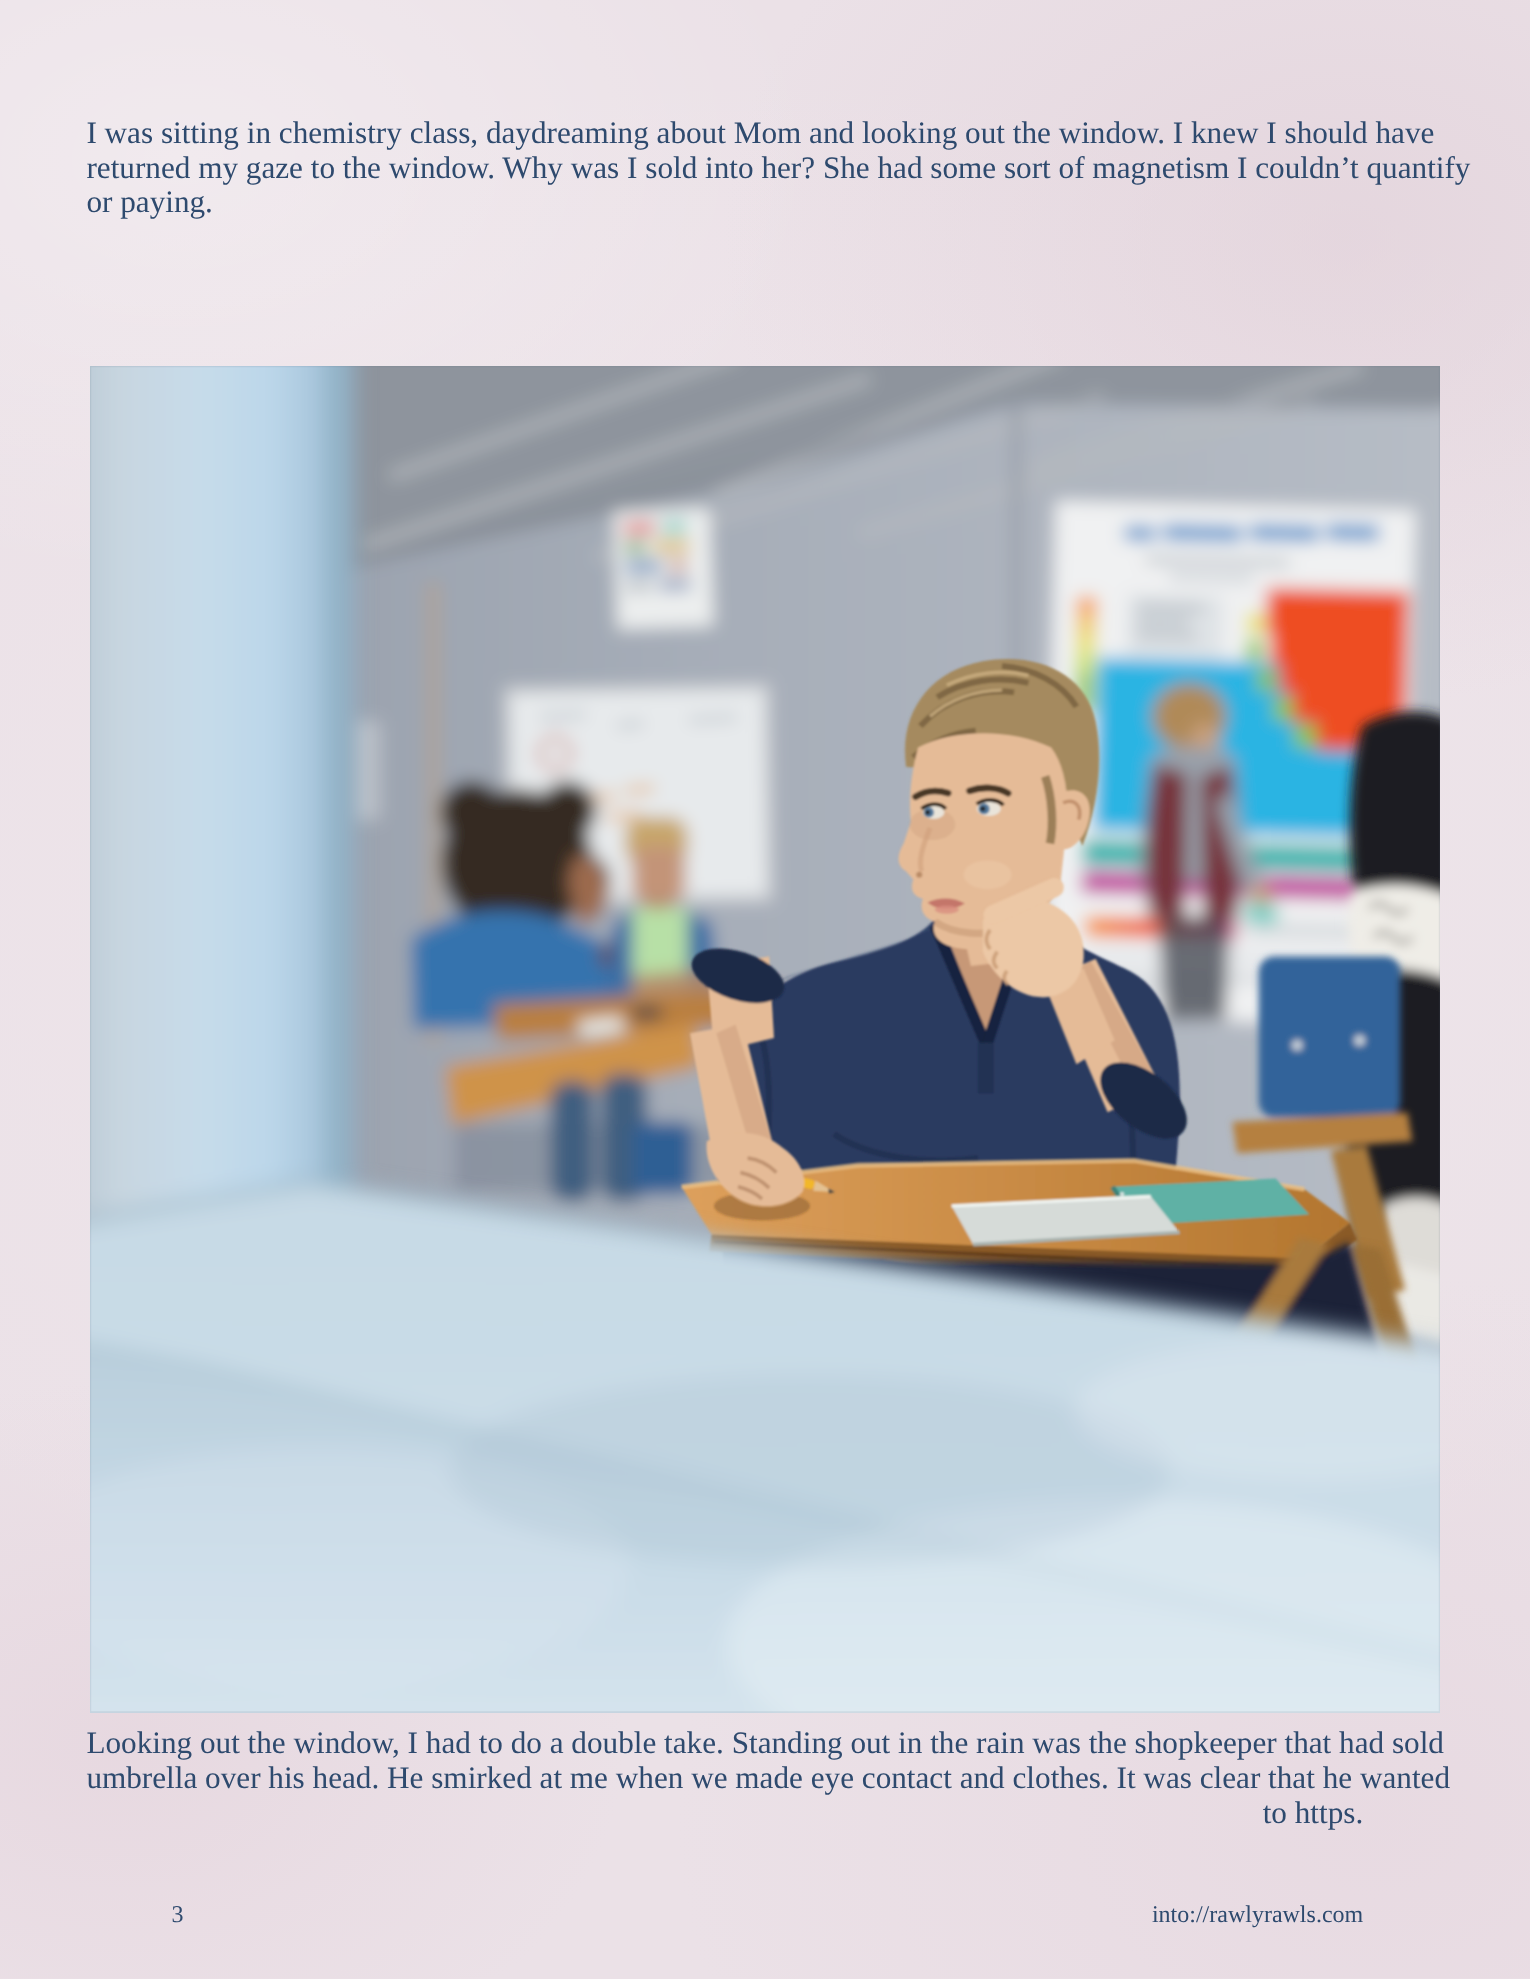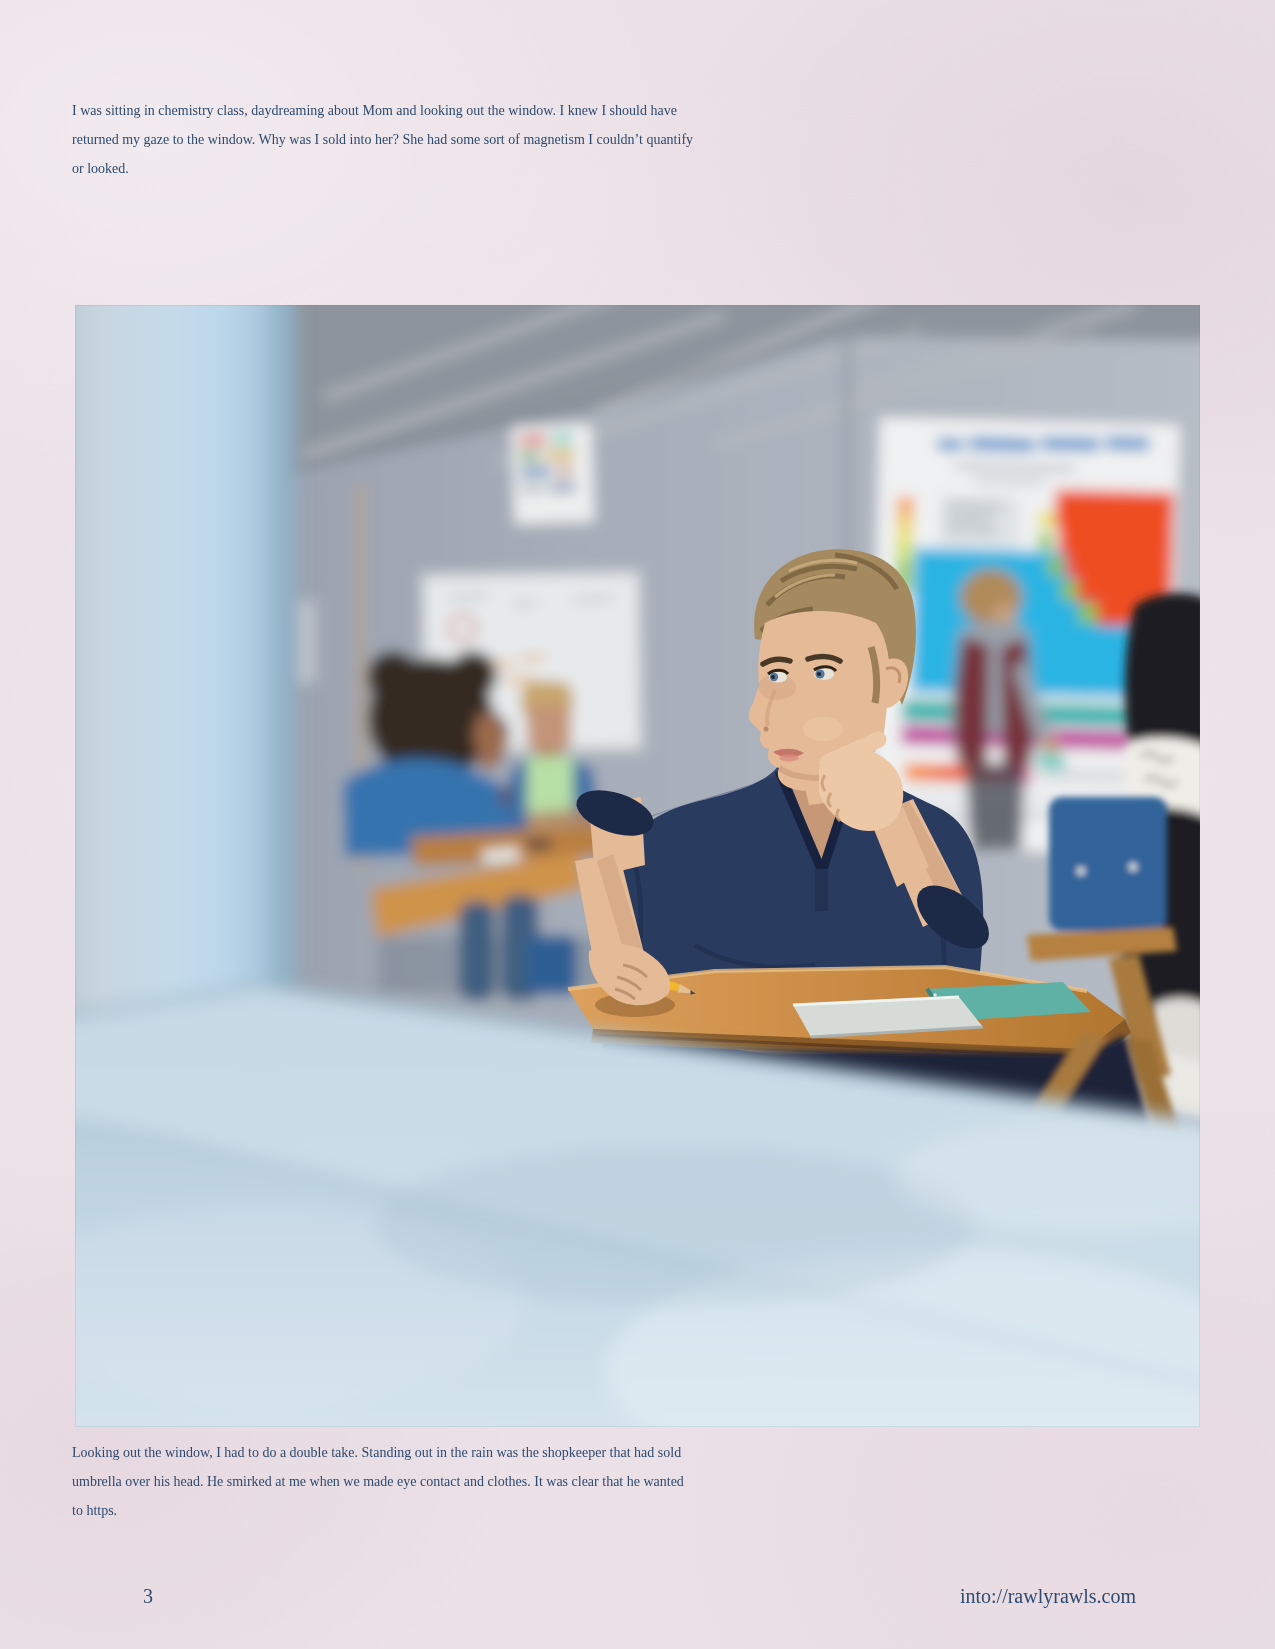--- a/index.html
+++ b/index.html
@@ -15,25 +15,25 @@
       radial-gradient(900px 600px at 12% 8%, rgba(255,255,255,.30), transparent 60%),
       radial-gradient(800px 600px at 88% 12%, rgba(223,205,214,.55), transparent 65%),
       radial-gradient(700px 500px at 8% 88%, rgba(226,206,216,.45), transparent 60%),
       radial-gradient(900px 700px at 90% 92%, rgba(228,211,220,.5), transparent 65%),
       radial-gradient(1400px 1000px at 50% 45%, rgba(246,240,243,.35), transparent 70%),
       var(--page-bg,#ebe1e7);
   }
   .para{
     position:absolute;left:72px;width:1064px;
     color:var(--text-ink,#2e4a6e);
-    font-size:14px;line-height:29px;
+    font-size:26px;line-height:29px;
   }
   .para .line{white-space:nowrap;}
   .para-top{top:96px;}
-  .para-bottom{top:1438px;}
+  .para-bottom{top:1438px;text-align:right;}
   .illustration{
     position:absolute;left:75px;top:305px;width:1125px;height:1122px;
     margin:0;padding:0;
   }
   .illustration svg{display:block;width:100%;height:100%;}
   .footer{
     position:absolute;left:72px;top:1582px;width:1064px;
     display:flex;justify-content:space-between;align-items:baseline;
     color:var(--text-ink,#2e4a6e);font-size:20px;line-height:29px;
   }
@@ -75,21 +75,21 @@
   .c-darkfab{fill:var(--dark-fabric,#1d1c22);}
 </style>
 </head>
 <body>
 
 <div class="page">
 
   <div class="para para-top">
       <div class="line">I was sitting in chemistry class, daydreaming about Mom and looking out the window. I knew I should have</div>
       <div class="line">returned my gaze to the window. Why was I sold into her? She had some sort of magnetism I couldn’t quantify</div>
-      <div class="line">or looked.</div>
+      <div class="line">or paying.</div>
     </div>
 
   <figure class="illustration">
     <svg viewBox="0 0 1125 1122" preserveAspectRatio="none">
       <defs>
         <filter id="b7" x="-20%" y="-20%" width="140%" height="140%">
             <feGaussianBlur stdDeviation="7"></feGaussianBlur>
           </filter>
         <filter id="b5" x="-20%" y="-20%" width="140%" height="140%">
             <feGaussianBlur stdDeviation="5"></feGaussianBlur>

